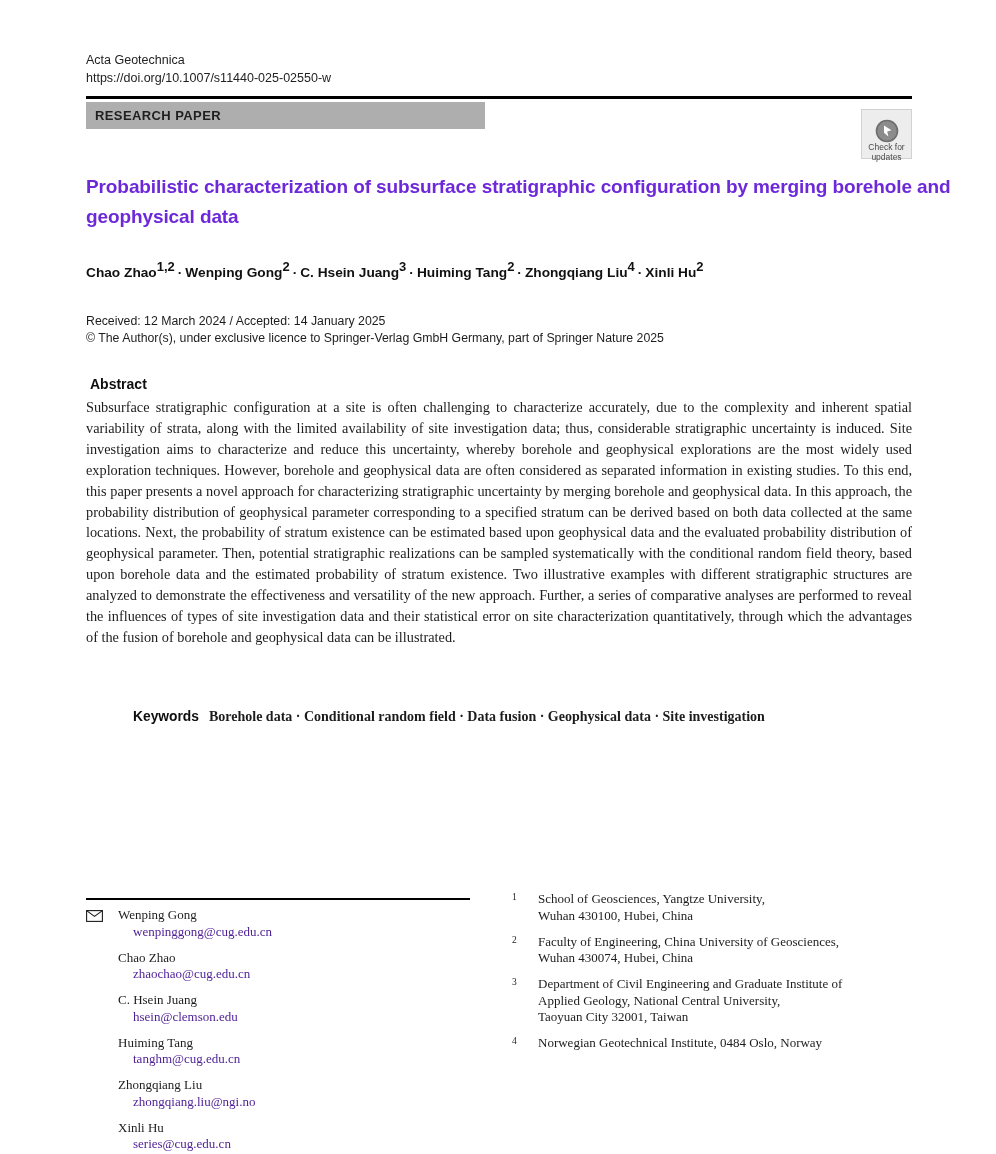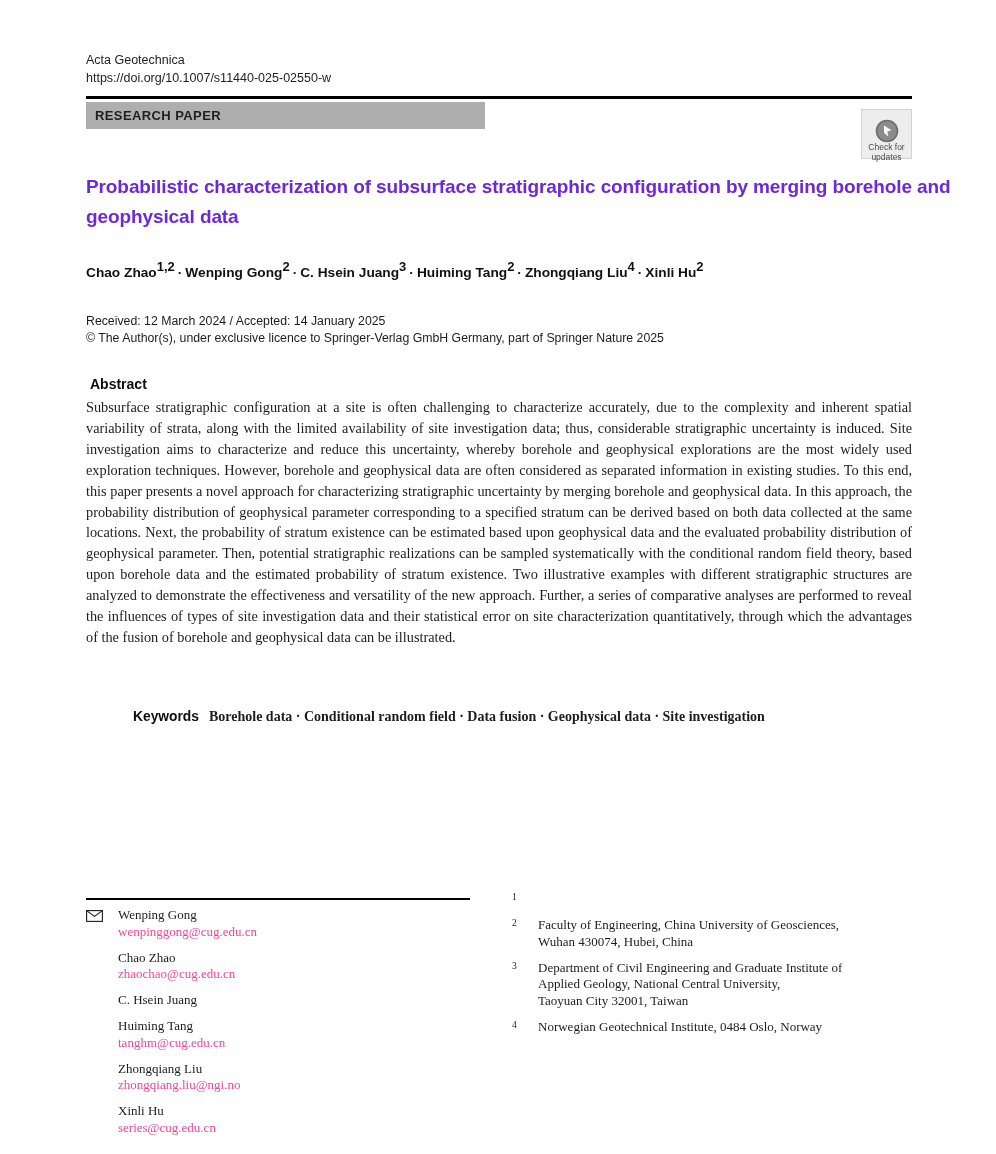--- a/index.html
+++ b/index.html
@@ -44,21 +44,21 @@
   .keywords-line { left: 86px; top: 709px; width: 826px; font-size: 13.8px; color: #1c1c1c; }
   .keywords-label { font-weight: 700; font-family: "Liberation Sans", sans-serif; margin-right: 10px; color: #0e0e0e; padding-left: 47px; }
   .keyword-items { font-family: "Liberation Serif", serif; font-size: 14px; font-weight: bold; }
 
   
   .footer-divider { left: 86px; top: 898px; width: 384px; height: 2px; background: #000; }
 
   .corr-block { left: 86px; top: 907px; width: 400px;
                 font-family: "Liberation Serif", serif; font-size: 13px; line-height: 16.5px; color: #1c1c1c; }
   .corr-entry { padding-left: 32px; margin-bottom: 9.5px; }
-  .corr-email { color: #ec4899; }
+  .corr-email { color: #4c1d95; margin-left: 15px; }
   .envelope-icon { position: absolute; left: 0; top: 3px; }
 
   .aff-block { left: 495px; top: 891px; width: 420px;
                font-family: "Liberation Serif", serif; font-size: 13px; line-height: 16.5px; color: #1c1c1c; }
   .aff-entry { display: flex; margin-bottom: 9.5px; }
   .aff-sup { width: 43px; flex: 0 0 43px; font-size: 9.5px; position: relative; top: -2px; padding-left: 17px; }
   .aff-text { flex: 1; white-space: pre-line; }
 </style>
 </head>
 <body>
@@ -112,39 +112,42 @@
       <div class="corr-entry">
         <div>Wenping Gong</div>
         <div class="corr-email">wenpinggong@cug.edu.cn</div>
       </div>
       <div class="corr-entry">
         <div>Chao Zhao</div>
         <div class="corr-email">zhaochao@cug.edu.cn</div>
       </div>
       <div class="corr-entry">
         <div>C. Hsein Juang</div>
+        <div class="corr-email">hsein@clemson.edu</div>
       </div>
       <div class="corr-entry">
         <div>Huiming Tang</div>
         <div class="corr-email">tanghm@cug.edu.cn</div>
       </div>
       <div class="corr-entry">
         <div>Zhongqiang Liu</div>
         <div class="corr-email">zhongqiang.liu@ngi.no</div>
       </div>
       <div class="corr-entry">
         <div>Xinli Hu</div>
         <div class="corr-email">series@cug.edu.cn</div>
       </div>
     </div>
 </div>
 
 <div class="abs aff-block">
     <div class="aff-entry">
       <span class="aff-sup">1</span>
+      <span class="aff-text">School of Geosciences, Yangtze University,
+Wuhan 430100, Hubei, China</span>
     </div>
     <div class="aff-entry">
       <span class="aff-sup">2</span>
       <span class="aff-text">Faculty of Engineering, China University of Geosciences,
 Wuhan 430074, Hubei, China</span>
     </div>
     <div class="aff-entry">
       <span class="aff-sup">3</span>
       <span class="aff-text">Department of Civil Engineering and Graduate Institute of
 Applied Geology, National Central University,

